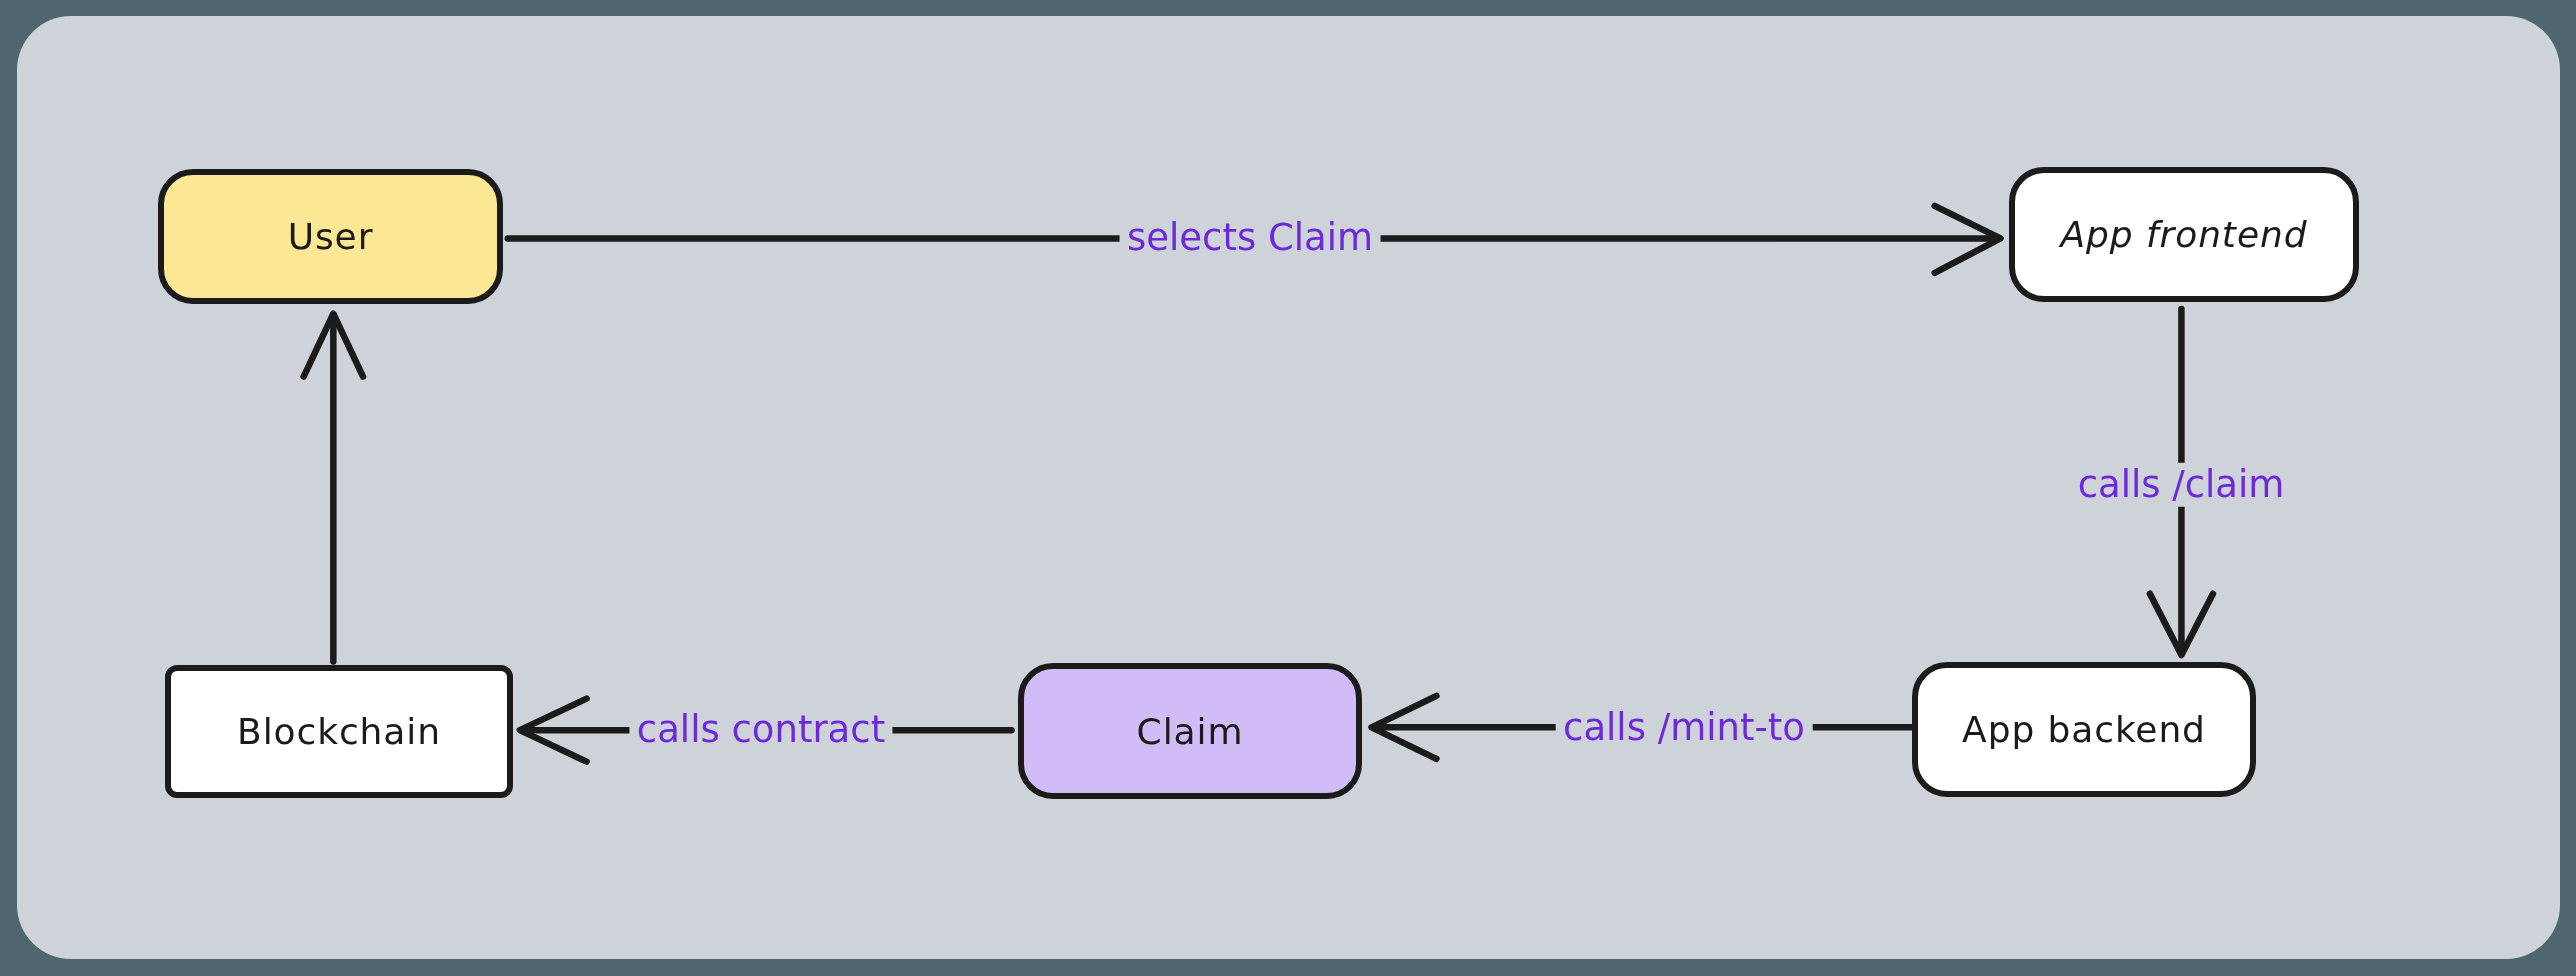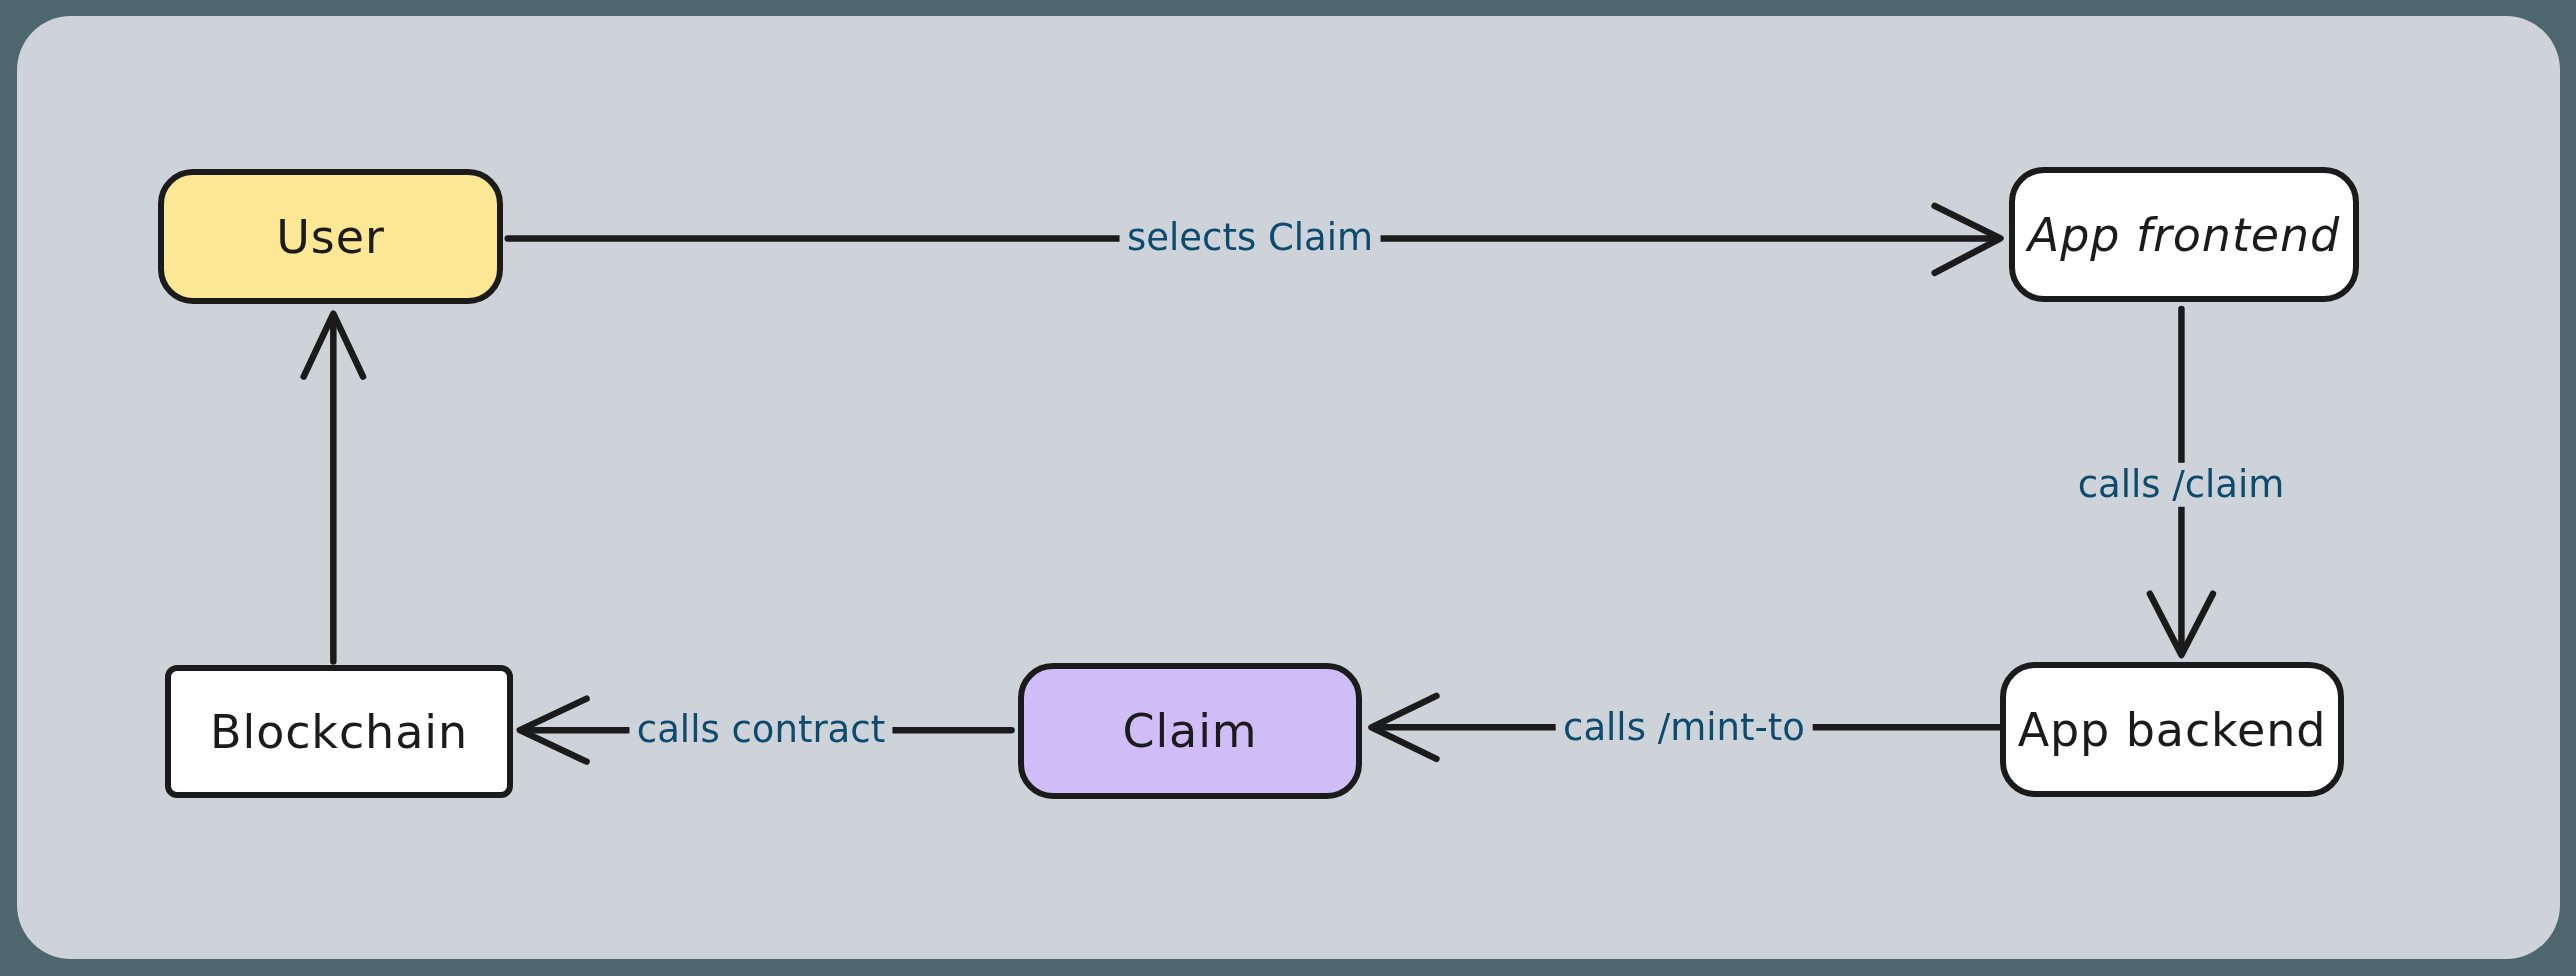--- a/index.html
+++ b/index.html
@@ -32,35 +32,35 @@
     pointer-events: none;
   }
   .node {
     position: absolute;
     box-sizing: border-box;
     border: 6.5px solid #1b1b1b;
     border-radius: 35px;
     display: flex;
     align-items: center;
     justify-content: center;
-    font-size: 46px;
+    font-size: 36px;
     color: #1b1b1b;
     letter-spacing: 0.9px;
     white-space: nowrap;
   }
   .node-user       { left: 158px;  top: 169px; width: 345px; height: 135px; }
   .node-frontend   { left: 2009px; top: 167px; width: 350px; height: 135px; }
-  .node-backend    { left: 2000px; top: 662px; width: 344px; height: 135px; }
+  .node-backend    { left: 1912px; top: 662px; width: 344px; height: 135px; }
   .node-engine     { left: 1018px; top: 663px; width: 344px; height: 136px; }
   .node-blockchain { left: 165px;  top: 665px; width: 348px; height: 133px; }
   .edge-label {
     position: absolute;
     transform: translate(-50%, -50%);
     font-size: 37px;
-    color: #0c4a6e;
+    color: #6d28d9;
     padding: 1.9px 7.4px;
     white-space: nowrap;
     line-height: 1.1;
   }
   .el-0 { left: 1250px; top: 238px; }
   .el-1 { left: 2181px; top: 485px; }
   .el-2 { left: 1684px; top: 728px; }
   .el-3 { left: 761px;  top: 730px; }
   .el-4 { left: 332px;  top: 485px; }
 </style>

